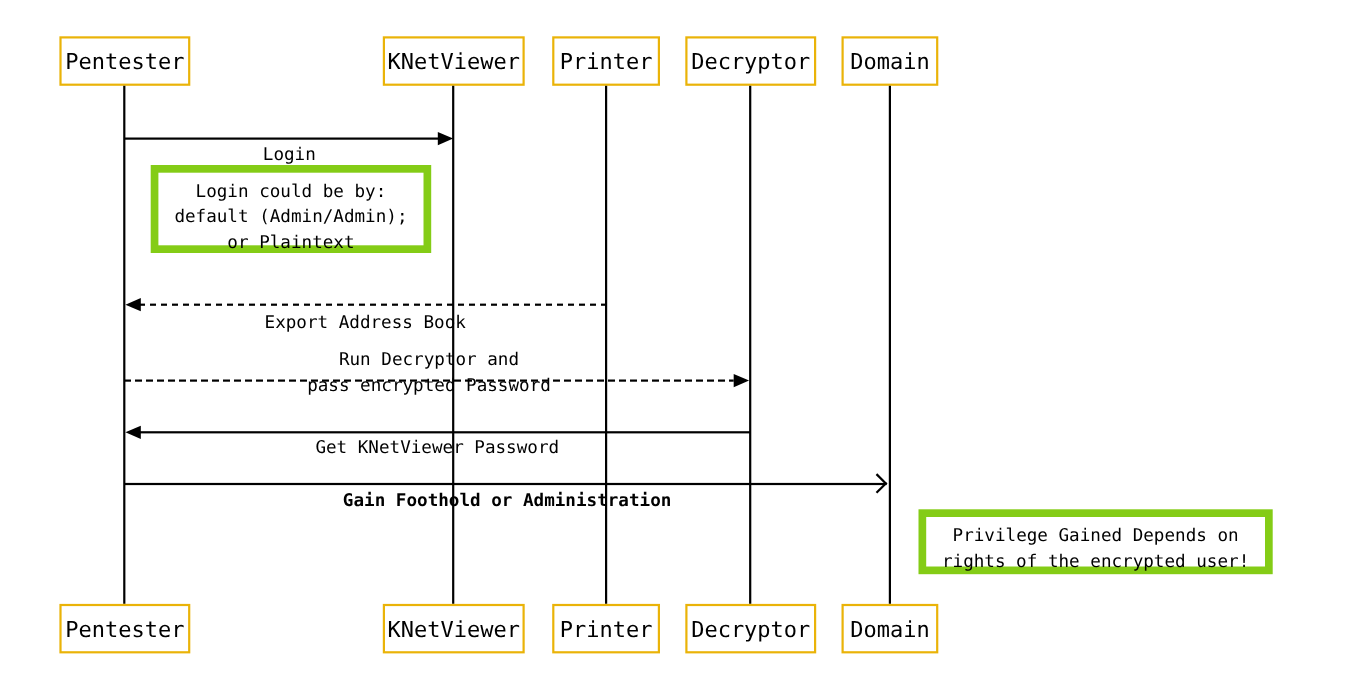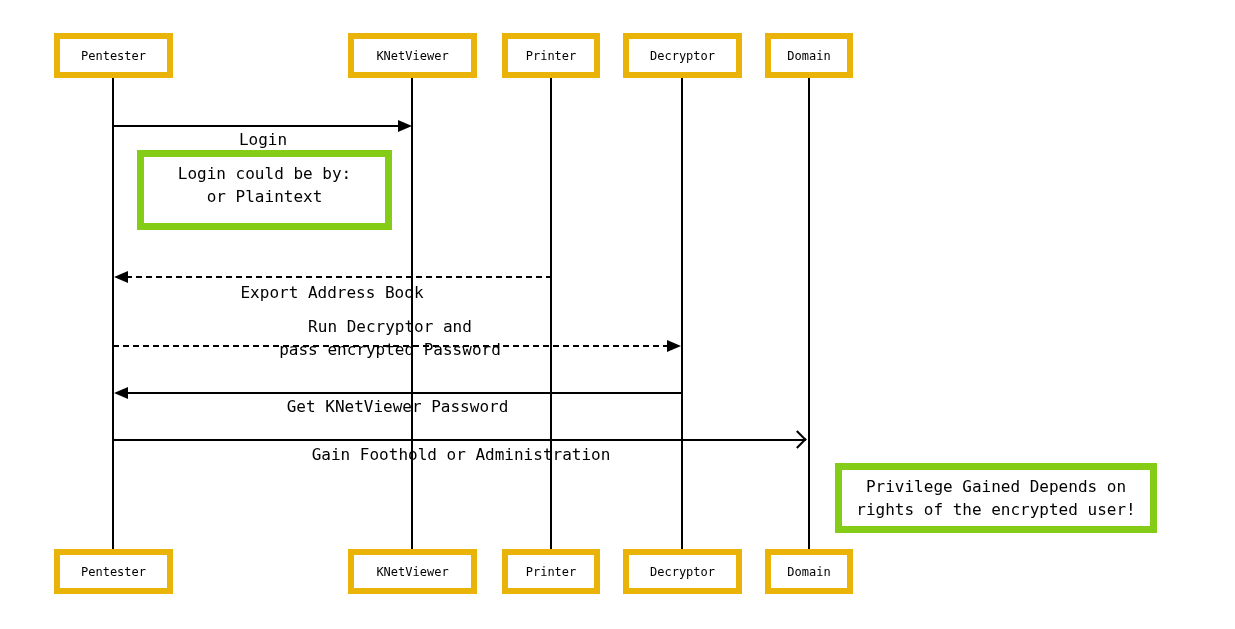--- a/index.html
+++ b/index.html
@@ -7,25 +7,25 @@
     position:relative;
     width:1235px;height:629px;
     background:#ffffff;
     font-family:"DejaVu Sans Mono","Liberation Mono",monospace;
     color:#000;
     overflow:hidden;
   }
   .actor{
     position:absolute;
     height:45px;
-    border:6px solid #eab308;
+    border:2px solid #eab308;
     background:#fff;
     box-sizing:border-box;
     display:flex;align-items:center;justify-content:center;
-    font-size:12px;
+    font-size:20px;
     white-space:nowrap;
   }
   .lifeline{
     position:absolute;
     top:78px;height:471px;width:2px;
     background:#000;
   }
   .mline{
     position:absolute;height:2px;background:#000;
   }
@@ -99,20 +99,21 @@
   <div class="lifeline" style="left:808px;"></div>
 
   <div>
     <div class="mlabel" style="left:113px;top:99px;width:300px;">Login</div>
     <div class="mline" style="left:113px;top:125px;width:287px;"></div>
     <div class="head-right" style="left:398px;top:120px;"></div>
   </div>
 
   <div class="note" style="left:137px;top:150px;width:255px;height:80px;">
     <div>Login could be by:</div>
+    <div>default (Admin/Admin);</div>
     <div>or Plaintext</div>
   </div>
 
   <div>
     <div class="mlabel" style="left:113px;top:252px;width:438px;">Export Address Book</div>
     <div class="mline dashed" style="left:126px;top:276px;width:425px;"></div>
     <div class="head-left" style="left:114px;top:271px;"></div>
   </div>
 
   <div>
@@ -124,26 +125,26 @@
     <div class="head-right" style="left:667px;top:340px;"></div>
   </div>
 
   <div>
     <div class="mlabel" style="left:113px;top:366px;width:569px;">Get KNetViewer Password</div>
     <div class="mline" style="left:126px;top:392px;width:556px;"></div>
     <div class="head-left" style="left:114px;top:387px;"></div>
   </div>
 
   <div>
-    <div class="mlabel" style="left:113px;top:414px;width:696px;">Gain Foothold or Administration</div>
+    <div class="mlabel" style="left:113px;top:414px;width:696px;font-weight:bold;">Gain Foothold or Administration</div>
     <div class="mline" style="left:113px;top:439px;width:693px;"></div>
     <div class="head-open-right" style="left:791px;top:433px;"></div>
   </div>
 
-  <div class="note" style="left:835px;top:463px;width:322px;height:70px;">
+  <div class="note" style="left:835px;top:463px;width:322px;height:59px;">
     <div>Privilege Gained Depends on</div>
     <div>rights of the encrypted user!</div>
   </div>
 
   <div class="actor" style="left:54px;top:549px;width:119px;">
     <span>Pentester</span>
   </div>
   <div class="actor" style="left:348px;top:549px;width:129px;">
     <span>KNetViewer</span>
   </div>

